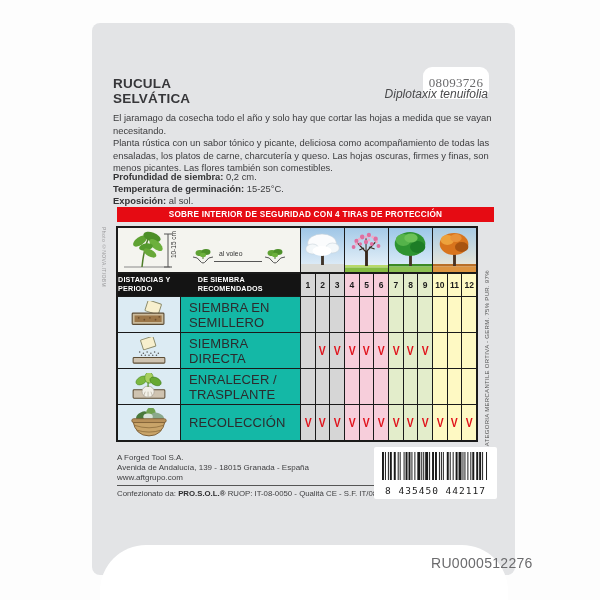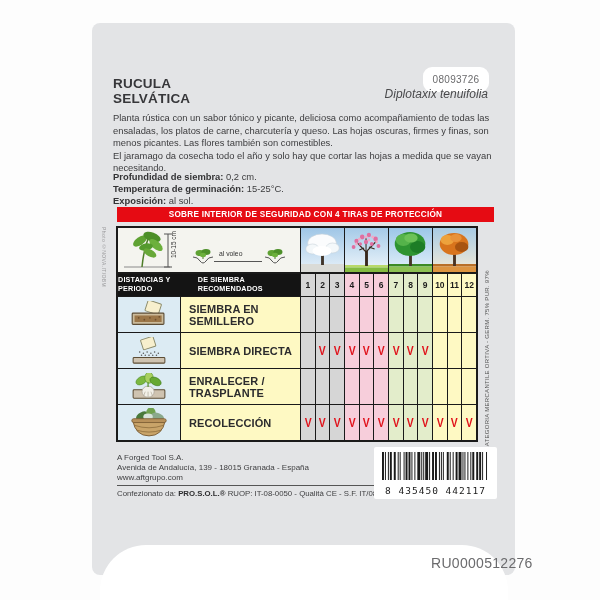--- a/index.html
+++ b/index.html
@@ -5,23 +5,23 @@
   * { box-sizing: border-box; margin: 0; padding: 0; }
   html,body { width:600px; height:600px; }
   body { font-family: "Liberation Sans", sans-serif; background:#ffffff; }
   .stage { position:relative; width:600px; height:600px; overflow:hidden; background:#fdfdfd; }
 
   .packet { position:absolute; left:92px; top:23px; width:423px; height:552px;
             background:#e3e4e6; border-radius:8px; }
   .flap { position:absolute; left:100px; top:545px; width:408px; height:55px;
           background:#ffffff; border-radius:46px 46px 0 0; }
 
-  .badge { position:absolute; right:26px; top:44px; width:66px; height:25px;
-           background:#ffffff; border-radius:9px; font-size:10px; color:#6b6b6d;
-           display:flex; align-items:center; justify-content:center; letter-spacing:.3px; }
+  .badge { position:absolute; right:26px; top:44px; width:66px; height:32px;
+           background:#ffffff; border-radius:9px; font-size:13px; color:#6b6b6d;
+           display:flex; align-items:center; justify-content:center; letter-spacing:.3px;font-family:Liberation Serif, serif; }
   .title { position:absolute; left:21px; top:53px; font-size:13.5px; font-weight:bold;
            color:#37373a; line-height:15px; letter-spacing:.2px; }
   .latin { position:absolute; right:27px; top:64px; font-size:12px; font-style:italic; color:#4a4a4c; }
 
   .desc { position:absolute; left:21px; top:89px; width:382px; font-size:9.4px;
           line-height:12.6px; color:#3c3c3e; }
   .specs { position:absolute; left:21px; top:148px; font-size:9.4px; line-height:12.2px; color:#3c3c3e; }
   .specs b { color:#333335; }
 
   .banner { position:absolute; left:25px; top:184px; width:377px; height:15px;
@@ -47,22 +47,22 @@
   .black-cell { width:183px; height:22px; background:#141414; color:#ffffff; border-right:1px solid #1a1a1a;
                 display:flex; flex-direction:row; align-items:center; justify-content:center;
                 font-size:7.2px; font-weight:bold; line-height:8.6px; letter-spacing:.2px; }
   .months-wrap { flex:1; display:flex; }
   .m-cell { flex:1; border-right:1px solid #1a1a1a; display:flex; align-items:center; justify-content:center;
             font-size:8.5px; font-weight:bold; color:#1c1c1c; height:22px; }
   .m-cell:last-child { border-right:none; }
 
   .icon-cell { width:63px; height:35px; background:#dcebf3; border-right:1px solid #1a1a1a;
                display:flex; align-items:center; justify-content:center; }
-  .label-cell { width:120px; height:35px; background:#fef9c3; border-right:1px solid #1a1a1a;
-                display:flex; align-items:center; font-size:11px; font-weight:bold;
+  .label-cell { width:120px; height:35px; background:#14b8a6; border-right:1px solid #1a1a1a;
+                display:flex; align-items:center; font-size:13px; font-weight:normal;
                 color:#2c2c2e; padding-left:8px; letter-spacing:.1px; }
   .cells-wrap { flex:1; display:flex; }
   .d-cell { flex:1; border-right:1px solid #1a1a1a; height:35px; display:flex; align-items:center; justify-content:center; }
   .d-cell:last-child { border-right:none; }
 
   .t1 { background:#d6d6d6; }
   .t2 { background:#f7cedb; }
   .t3 { background:#e3edcb; }
   .t4 { background:#fef9c3;text-align:right; }
 
@@ -102,22 +102,22 @@
     <div class="badge">08093726</div>
 
     <div class="title">
       <div>RUCULA</div>
       <div>SELVÁTICA</div>
     </div>
 
     <div class="latin">Diplotaxix tenuifolia</div>
 
     <div class="desc">
+      <p>El jaramago da cosecha todo el año y solo hay que cortar las hojas a medida que se vayan necesitando.</p>
       <p>Planta rústica con un sabor tónico y picante, deliciosa como acompañamiento de todas las ensaladas, los platos de carne, charcutería y queso. Las hojas oscuras, firmes y finas, son menos picantes. Las flores también son comestibles.</p>
-      <p>El jaramago da cosecha todo el año y solo hay que cortar las hojas a medida que se vayan necesitando.</p>
     </div>
 
     <div class="specs">
       <div><b>Profundidad de siembra:</b><span> 0,2 cm.</span></div>
       <div><b>Temperatura de germinación:</b><span> 15-25°C.</span></div>
       <div><b>Exposición:</b><span> al sol.</span></div>
     </div>
 
     <div class="banner">SOBRE INTERIOR DE SEGURIDAD CON 4 TIRAS DE PROTECCIÓN</div>
 

